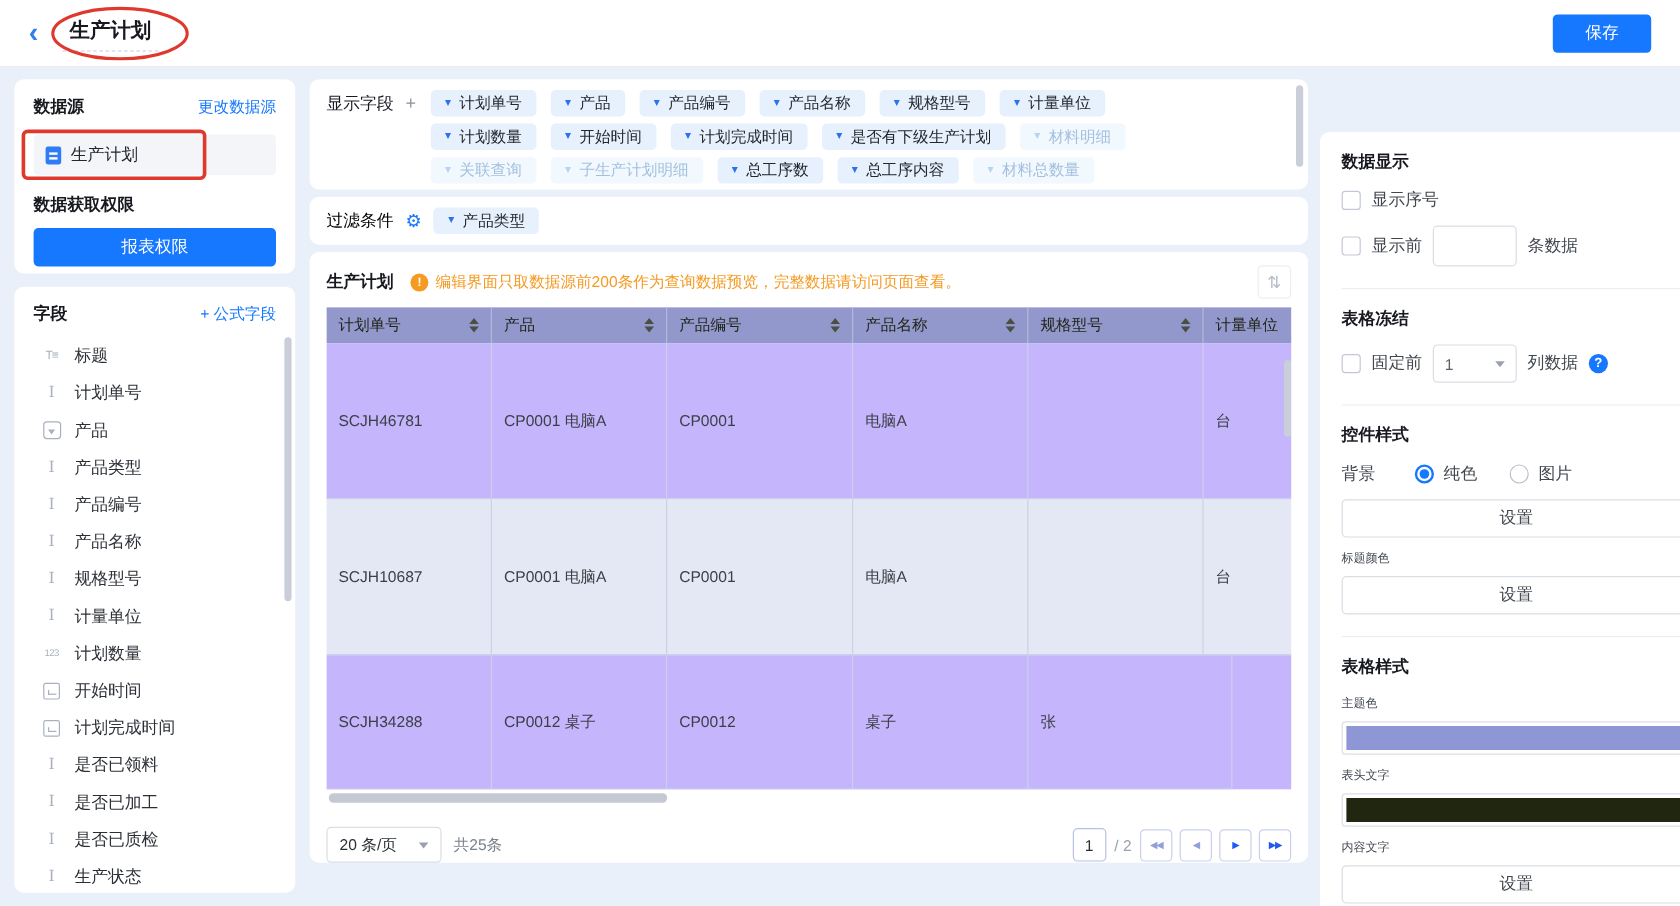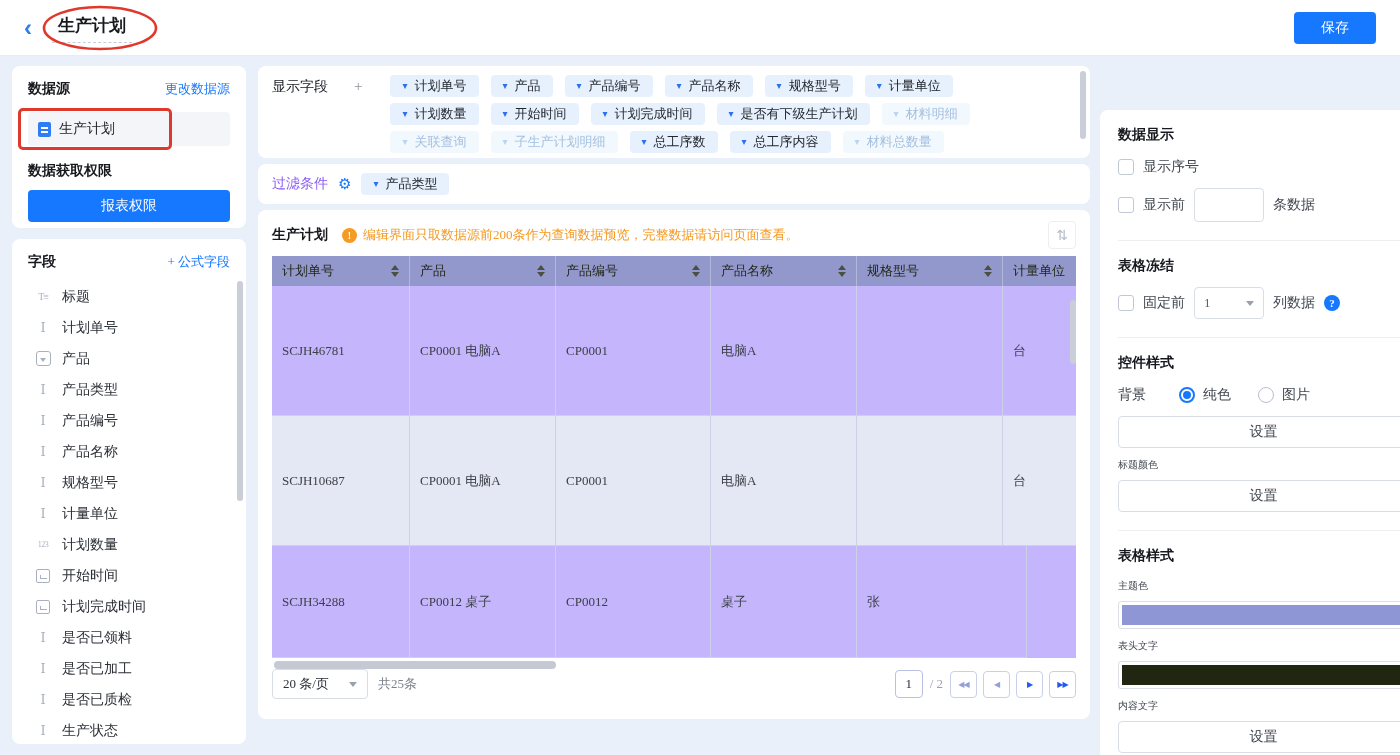--- a/index.html
+++ b/index.html
@@ -12,21 +12,21 @@
   .back { color:#2f7cf6; font-size:24px; font-weight:bold; line-height:1; cursor:pointer; }
   .title-wrap { position:relative; margin-left:20px; }
   .page-title { font-size:17px; font-weight:bold; color:#17191f; padding:2px 6px 5px;
                 border-bottom:1px dashed #c7ccd6; display:inline-block; }
   .ellipse-svg { position:absolute; left:-14px; top:-10px; pointer-events:none; }
   .save-btn { margin-left:auto; width:82px; height:32px; background:#1677ff; color:#fff; border:none;
               border-radius:4px; font-size:14px; font-family:inherit; cursor:pointer; }
 
   
   .main { position:absolute; top:56px; left:0; width:1400px; height:699px; }
-  .card { position:absolute; background:#fff; border-radius:8px;font-family:Liberation Serif, serif; }
+  .card { position:absolute; background:#fff; border-radius:8px; }
 
   
   #card-ds { left:12px; top:10px; width:234px; height:162px; padding:14px 16px; }
   .row-between { display:flex; justify-content:space-between; align-items:center; }
   .sec-title { font-size:14px; font-weight:bold; color:#17191f; }
   .link { color:#1677ff; font-size:13px; cursor:pointer; }
   .ds-item { margin-top:14px; height:34px; background:#f3f5f8; border-radius:4px; display:flex;
              align-items:center; gap:8px; padding:0 10px; font-size:14px; color:#23272e; cursor:pointer; }
   .doc { position:relative; width:13px; height:15px; border-radius:2px; background:#2f7cf6; flex:none; }
   .doc::after { content:""; position:absolute; left:3px; right:3px; top:5px; height:2px; background:#fff;
@@ -51,35 +51,35 @@
                        display:block; }
   .fi-select::after { content:""; position:absolute; left:6px; top:7px; border:3px solid transparent;
                       border-top:4px solid currentColor; }
   .fi-date::before { content:""; width:12px; height:12px; border:1px solid currentColor; border-radius:2px;
                      display:block; }
   .fi-date::after { content:""; position:absolute; left:6px; top:7px; width:6px; height:3px;
                     border-left:1px solid currentColor; border-bottom:1px solid currentColor; }
   .vthumb { position:absolute; width:6px; background:#c9ced8; border-radius:3px; }
 
   
-  #card-display { left:258px; top:10px; width:832px; height:92px; padding:9px 14px; display:flex; gap:24px;
+  #card-display { left:258px; top:10px; width:832px; height:92px; padding:9px 14px; display:flex; gap:8px;
                   overflow:hidden; }
   .df-label { font-size:14px; color:#17191f; margin-top:3px; white-space:nowrap; }
   .plus { color:#8a919c; font-size:15px; margin:3px 4px 0 2px; cursor:pointer; }
   .tags-col { display:flex; flex-direction:column; gap:6px; flex:1; }
   .tag-row { display:flex; gap:12px; }
   .tag { height:22px; border-radius:4px; background:#e7f1fd; display:inline-flex; align-items:center; gap:7px;
          padding:0 12px; font-size:13px; color:#23272e; white-space:nowrap; cursor:pointer; }
   .tag .caret { color:#2a71f0; font-size:10px; line-height:1; }
   .tag.disabled { background:#f1f8fe; color:#a5bfdf; }
   .tag.disabled .caret { color:#b9d3f2; }
 
   #card-filter { left:258px; top:108px; width:832px; height:40px; padding:0 14px; display:flex;
                  align-items:center; gap:10px; }
-  .filter-label { font-size:14px; color:#8b5cf6;text-align:right; }
+  .filter-label { font-size:14px; color:#000000;text-align:right; }
   .gear { color:#1677ff; font-size:15px; cursor:pointer; }
 
   #card-table { left:258px; top:154px; width:832px; height:509px; padding:12px 14px; }
   .tbl-head-row { display:flex; align-items:center; gap:14px; height:26px; }
   .tbl-title { font-size:14px; font-weight:bold; color:#17191f; }
   .notice { color:#f59a23; font-size:13px; display:flex; align-items:center; gap:6px; }
   .warn { width:15px; height:15px; border-radius:50%; background:#f59a23; color:#fff; font-size:10px;
           font-weight:bold; display:inline-flex; align-items:center; justify-content:center; flex:none; }
   .sort-btn { margin-left:auto; width:28px; height:28px; border:1px solid #eceef2; border-radius:4px;
               background:#fff; color:#b6bcc8; font-size:14px; display:flex; align-items:center;
@@ -93,21 +93,21 @@
   .sorts i { display:block; width:0; height:0; border-left:4px solid transparent; border-right:4px solid transparent; }
   .sorts .up { border-bottom:5px solid #4a4f42; }
   .sorts .down { border-top:5px solid #4a4f42; }
   .tr { display:flex; height:130px; background:#c4b5fd; }
   .tr:nth-child(even) { background:#e4e7f4; }
   .tr:last-child { height:112px; }
   .td { flex:none; padding:0 10px; display:flex; align-items:center; font-size:13px; color:#3c3f45;
         border-right:1px solid #cdd1e8; border-bottom:1px solid #cdd1e8; overflow:hidden; white-space:nowrap; }
   .hscroll { position:relative; width:804px; height:8px; margin-top:3px; }
   .hthumb { position:absolute; left:2px; top:0; width:282px; height:8px; background:#c4c9d3; border-radius:4px; }
-  .pagi { display:flex; align-items:center; margin-top:0; gap:10px; }
+  .pagi { display:flex; align-items:center; margin-top:20px; gap:10px; }
   .psize { width:96px; height:30px; border:1px solid #d9dde4; border-radius:4px; display:flex;
            align-items:center; justify-content:space-between; padding:0 10px; font-size:13px; color:#2b2f36;
            cursor:pointer; background:#fff; }
   .chev { width:0; height:0; border-left:4px solid transparent; border-right:4px solid transparent;
           border-top:5px solid #9aa1ad; }
   .ptotal { font-size:13px; color:#7b828c; }
   .pagi-right { margin-left:auto; display:flex; align-items:center; gap:7px; }
   .page-input { width:28px; height:28px; border:1px solid #b9c0e2; border-radius:4px; display:flex;
                 align-items:center; justify-content:center; font-size:13px; color:#2b2f36; background:#fff; }
   .page-of { font-size:13px; color:#9aa1ad; }

